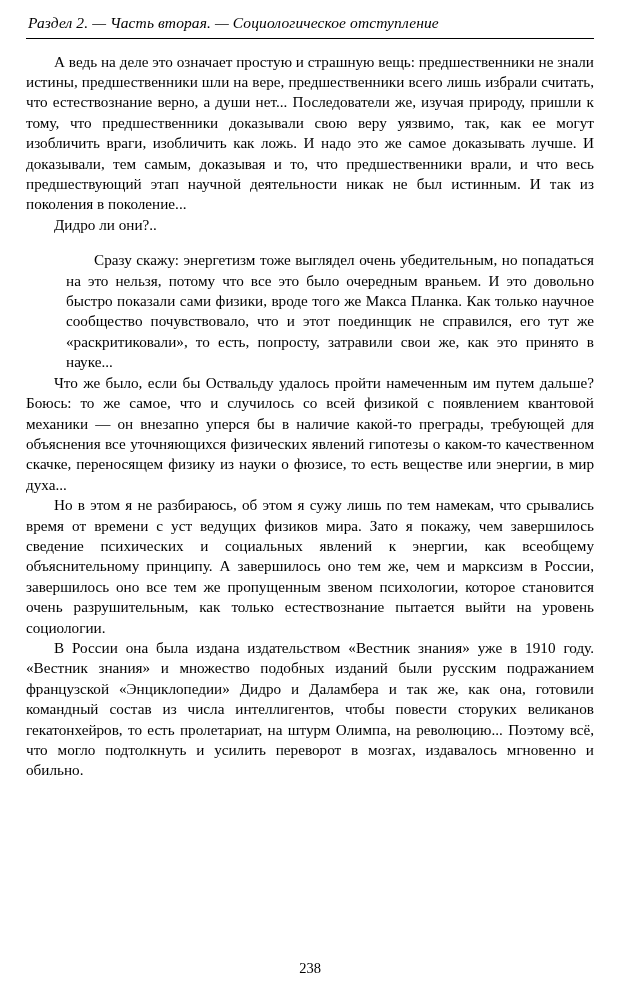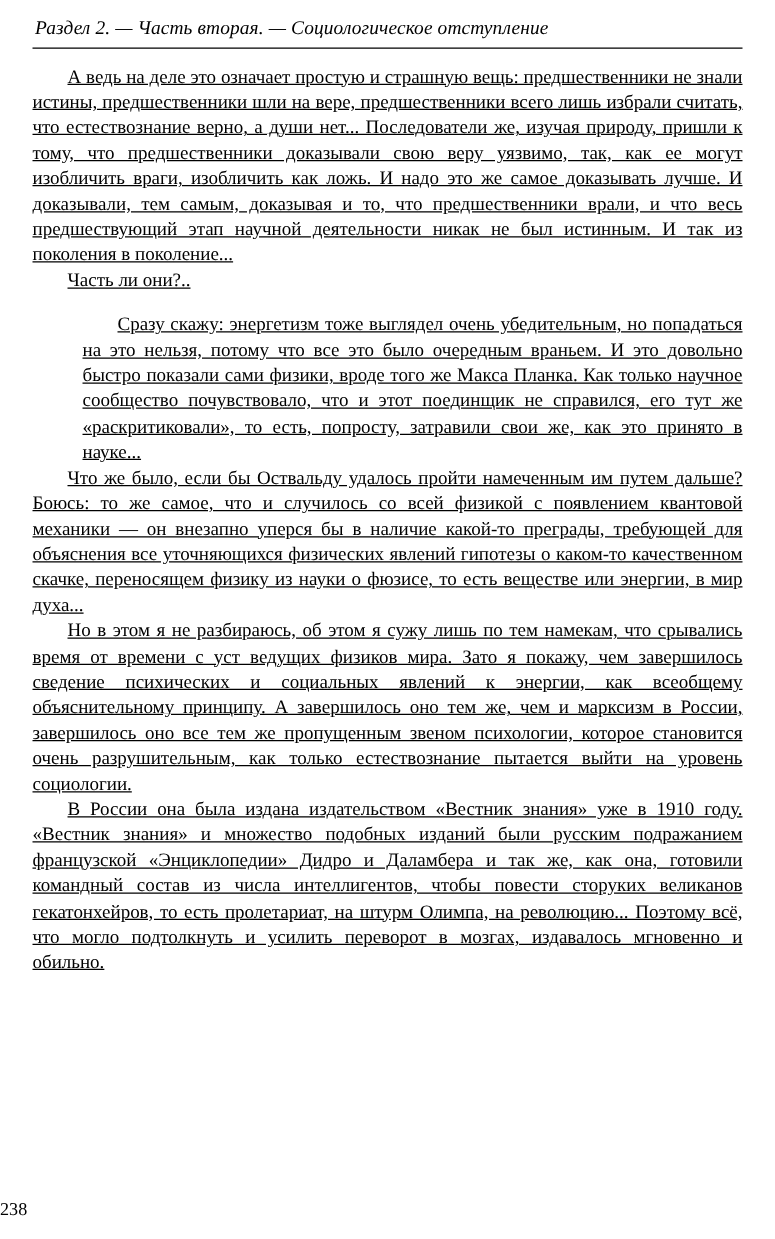--- a/index.html
+++ b/index.html
@@ -34,21 +34,20 @@
   }
   .head-rule {
     border: none;
     border-top: 1.6px solid #000;
     margin: 5px 0 0 0;
     width: 100%;
   }
   .content {
     margin-top: 13px;
     flex: 1 1 auto;
-    text-decoration: underline;
   }
   p {
     margin: 0;
     font-size: 15.2px;
     line-height: 20.4px;
     text-align: justify;
     text-indent: 28px;
     hyphens: manual;
   }
   p.gap-before {
@@ -56,34 +55,35 @@
     margin-left: 40px;
   }
   .bold {
     font-weight: bold;
   }
   .footer {
     position: absolute;
     left: 0;
     right: 0;
     bottom: 14px;
+    text-align: center;
     font-size: 14.5px;
   }
 </style>
 </head>
 <body>
 
 <div class="page">
 
   <div class="running-head">Раздел 2. — Часть вторая. — Социологическое отступление</div>
   <hr class="head-rule">
 
   <div class="content">
     <p>А ведь на деле это означает простую и страшную вещь: предшественники не знали истины, предшественники шли на вере, предшественники всего лишь избрали считать, что естествознание верно, а души нет... Последователи же, изучая природу, пришли к тому, что предшественники доказывали свою веру уязвимо, так, как ее могут изобличить враги, изобличить как ложь. И надо это же самое доказывать лучше. И доказывали, тем самым, доказывая и то, что предшественники врали, и что весь предшествующий этап научной деятельности никак не был истинным. И так из поколения в поколение...</p>
-    <p>Часть ли они?..</p>
+    <p>Дидро ли они?..</p>
     <p class="gap-before">Сразу скажу: энергетизм тоже выглядел очень убедительным, но попадаться на это нельзя, потому что все это было очередным враньем. И это довольно быстро показали сами физики, вроде того же Макса Планка. Как только научное сообщество почувствовало, что и этот поединщик не справился, его тут же «раскритиковали», то есть, попросту, затравили свои же, как это принято в науке...</p>
     <p>Что же было, если бы Оствальду удалось пройти намеченным им путем дальше? Боюсь: то же самое, что и случилось со всей физикой с появлением квантовой механики — он внезапно уперся бы в наличие какой-то преграды, требующей для объяснения все уточняющихся физических явлений гипотезы о каком-то качественном скачке, переносящем физику из науки о фюзисе, то есть веществе или энергии, в мир духа...</p>
     <p>Но в этом я не разбираюсь, об этом я сужу лишь по тем намекам, что срывались время от времени с уст ведущих физиков мира. Зато я покажу, чем завершилось сведение психических и социальных явлений к энергии, как всеобщему объяснительному принципу. А завершилось оно тем же, чем и марксизм в России, завершилось оно все тем же пропущенным звеном психологии, которое становится очень разрушительным, как только естествознание пытается выйти на уровень социологии.</p>
     <p>В России она была издана издательством «Вестник знания» уже в 1910 году. «Вестник знания» и множество подобных изданий были русским подражанием французской «Энциклопедии» Дидро и Даламбера и так же, как она, готовили командный состав из числа интеллигентов, чтобы повести сторуких великанов гекатонхейров, то есть пролетариат, на штурм Олимпа, на революцию... Поэтому всё, что могло подтолкнуть и усилить переворот в мозгах, издавалось мгновенно и обильно.</p>
   </div>
 
   <div class="footer">238</div>
 </div>
 
 </body></html>

